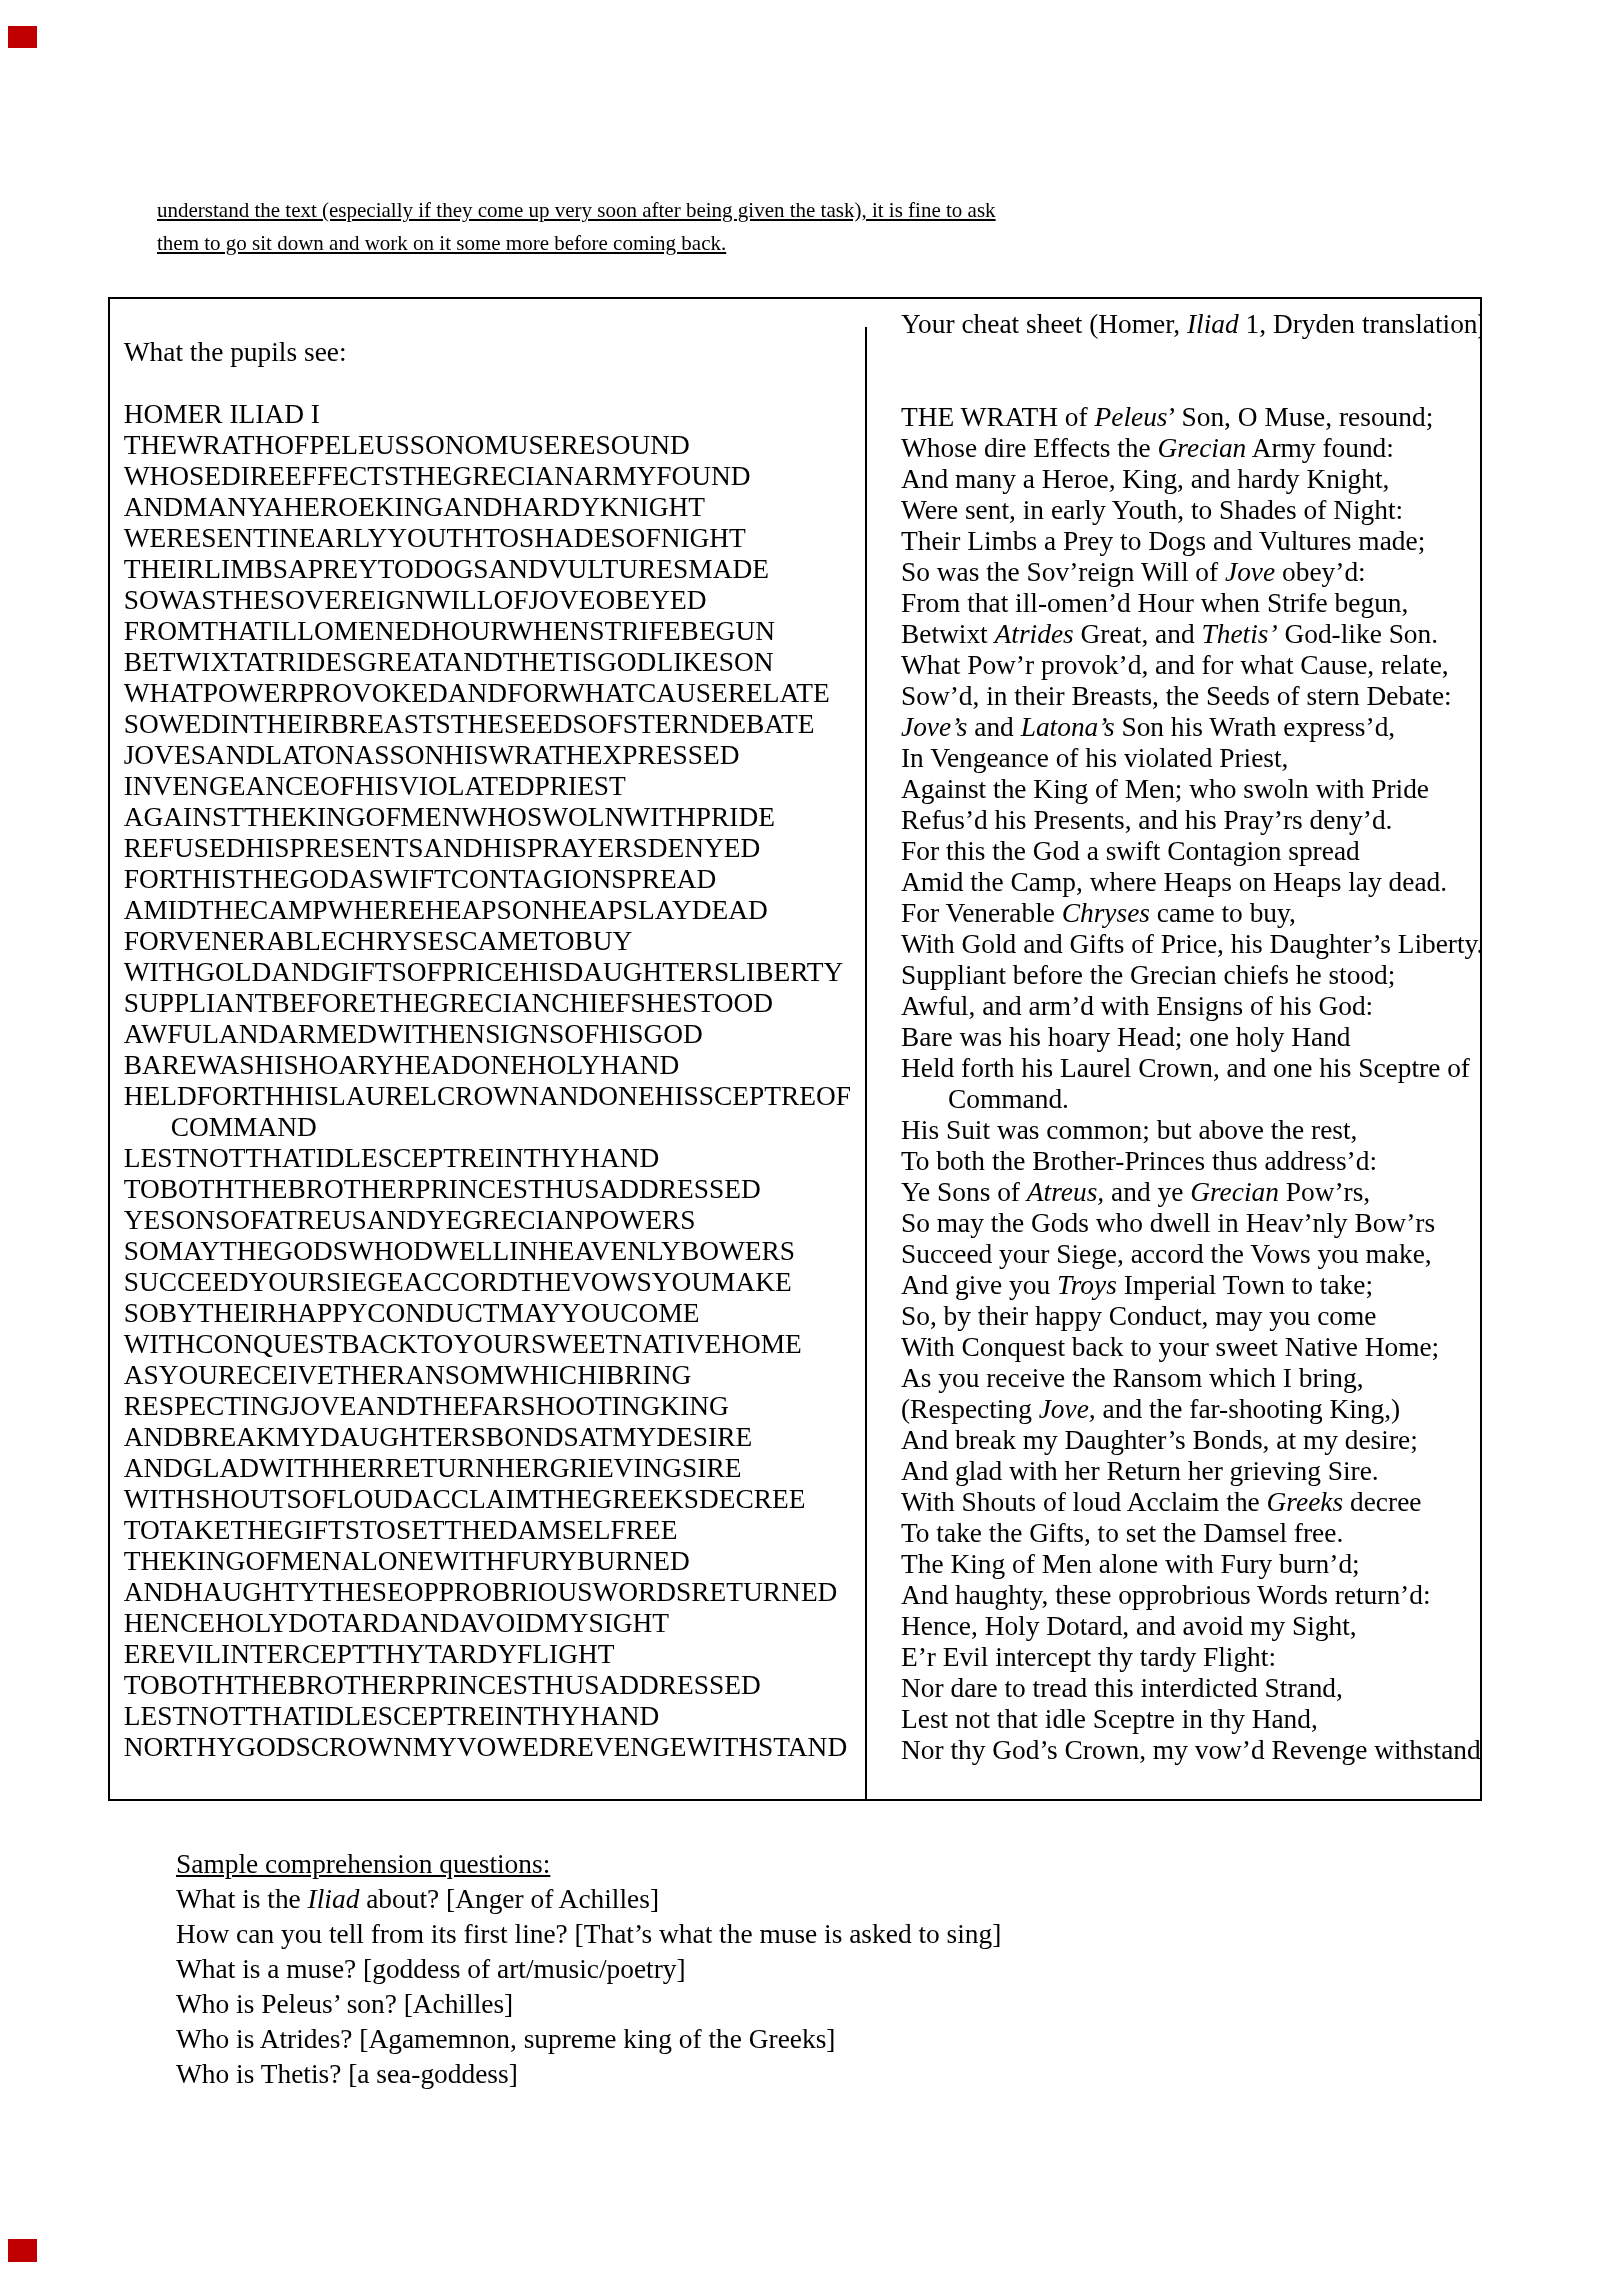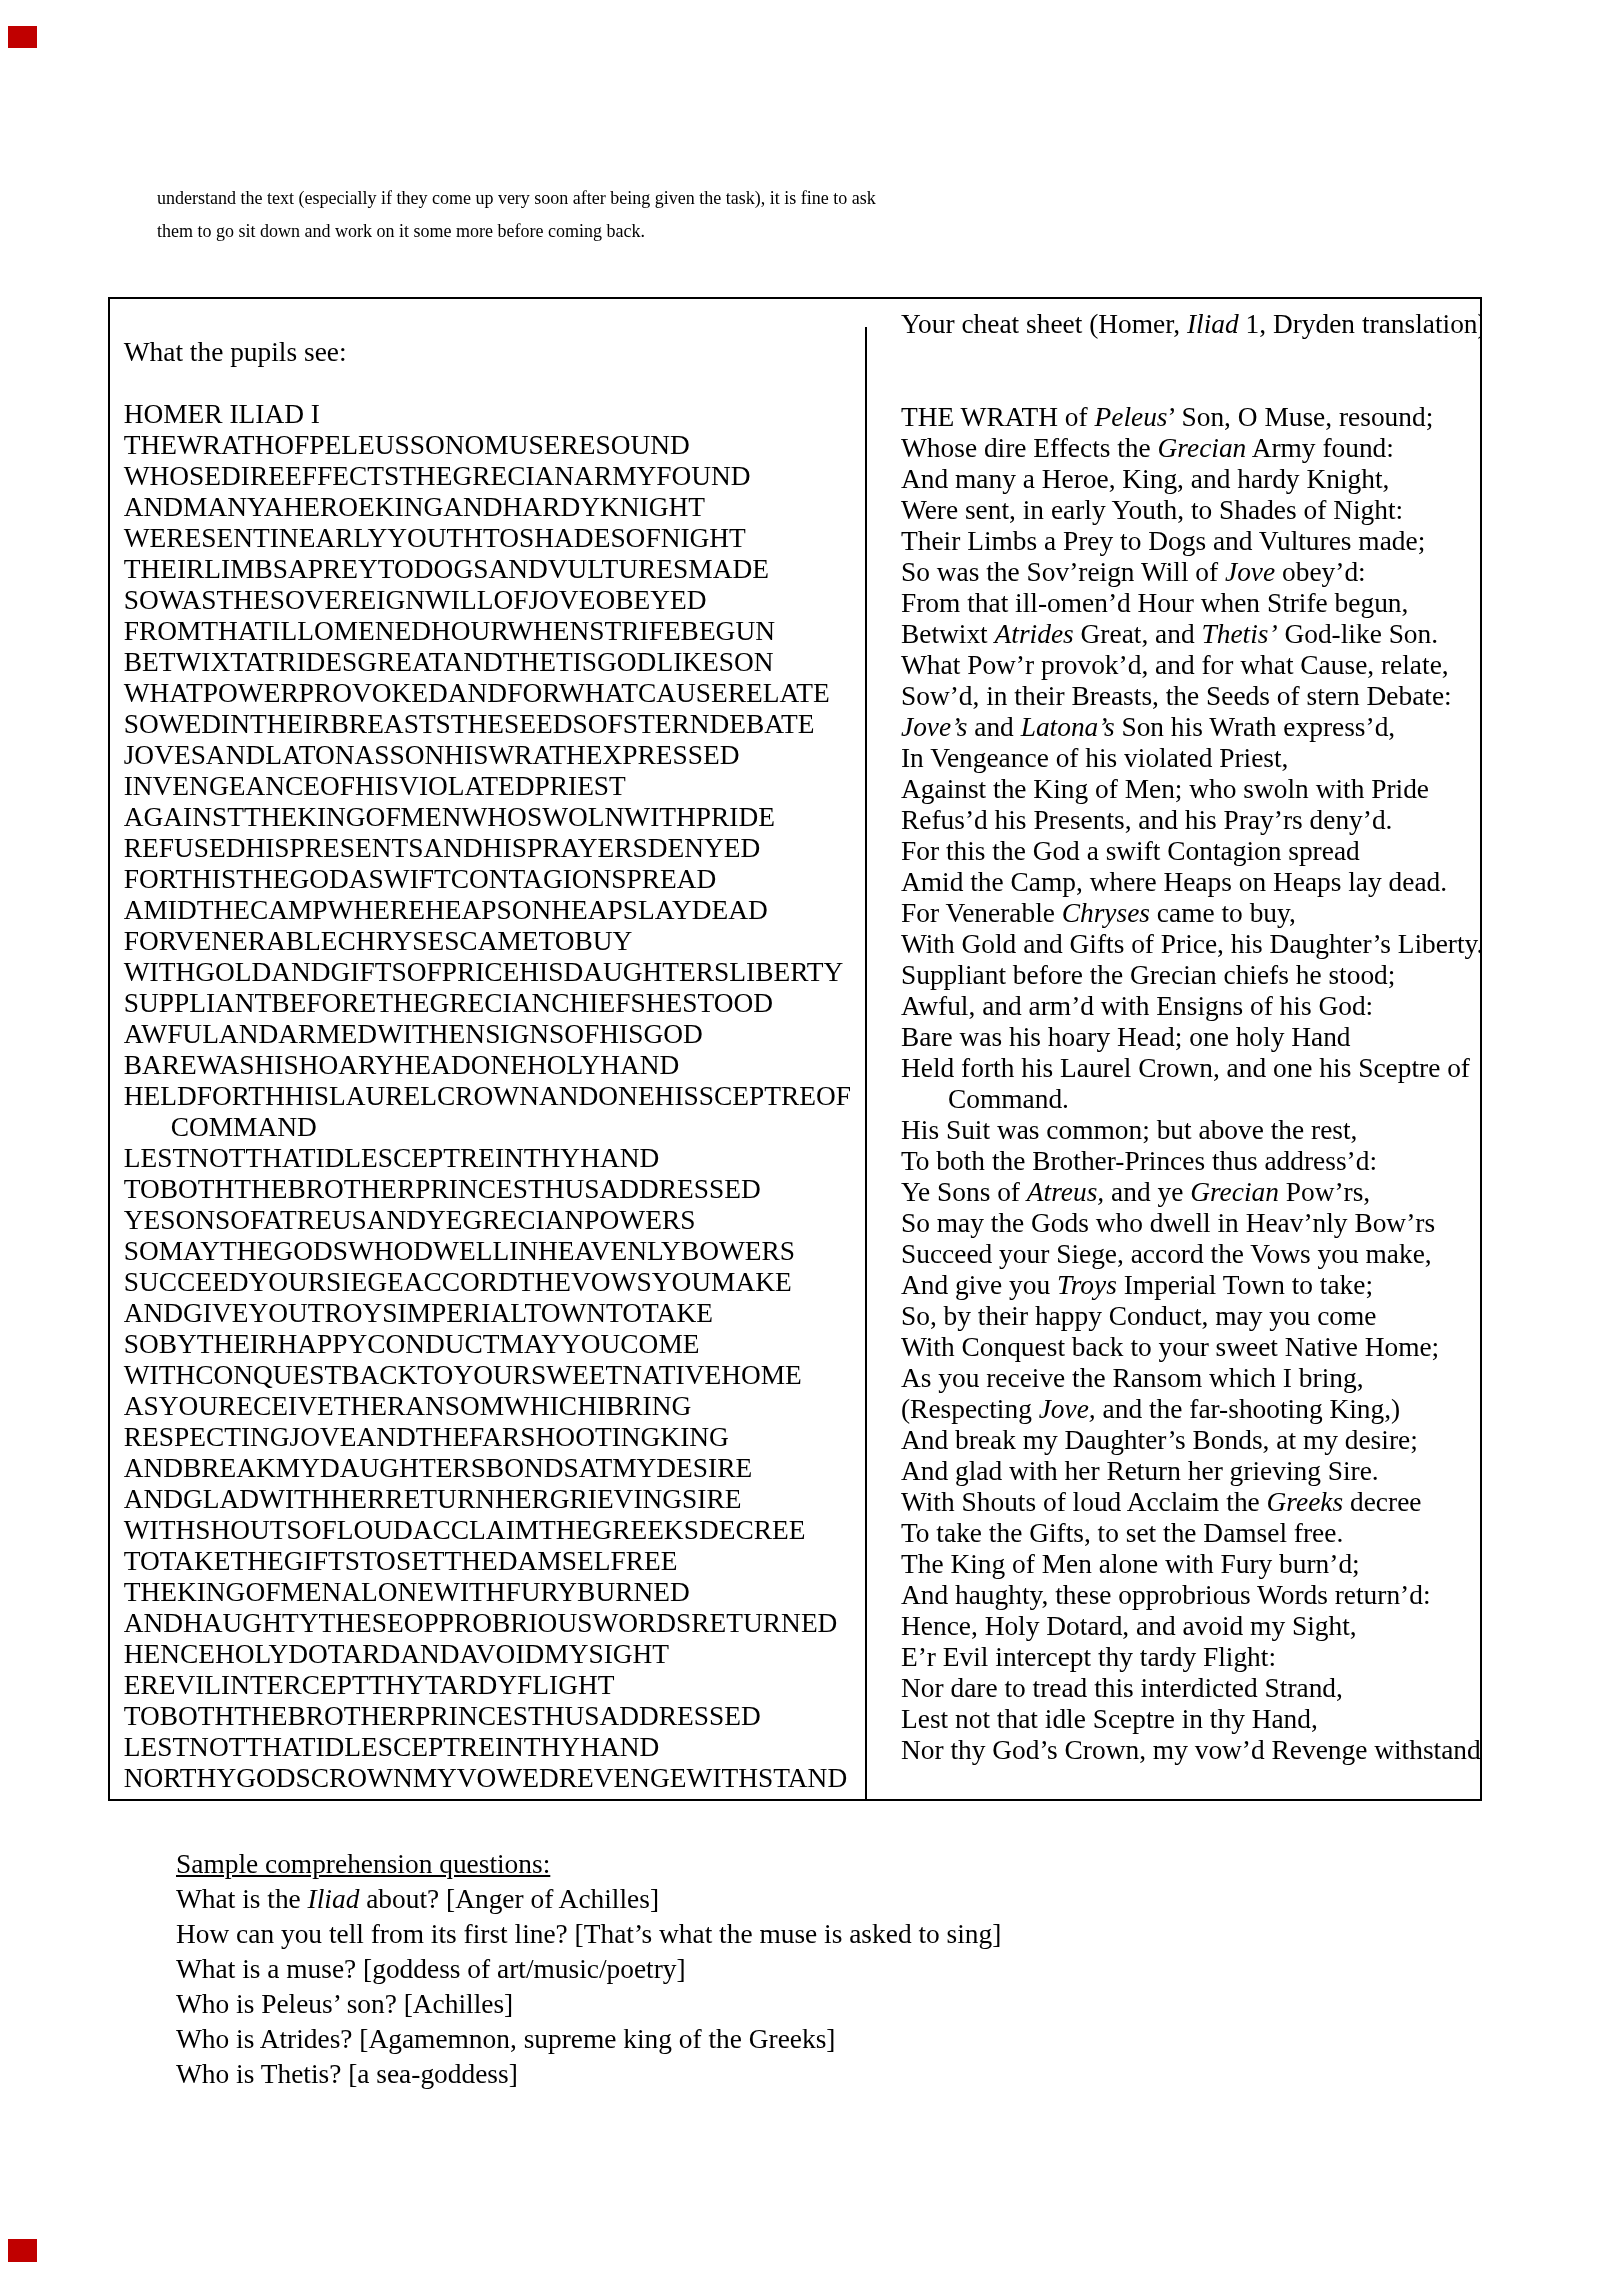--- a/index.html
+++ b/index.html
@@ -6,22 +6,22 @@
   body {
     width:1619px; height:2292px; position:relative;
     background:#ffffff; color:#000;
     font-family:"Liberation Serif", serif;
   }
   .corner-mark { position:absolute; width:29px; height:22.5px; }
   #mark-top { left:7.8px; top:25.5px; }
   #mark-bottom { left:7.8px; top:2239px; }
 
   .intro {
-    position:absolute; left:157px; top:182px;
-    font-size:18px; line-height:33px;
+    position:absolute; left:157px; top:194px;
+    font-size:21px; line-height:33px;text-decoration:underline;
   }
 
   .sheet-table {
     position:absolute; left:108px; top:297px;
     width:1374px; height:1504px;
     border:2px solid #000; box-sizing:border-box;
     display:flex;
   }
   .cell {
     box-sizing:border-box; font-size:27.4px; line-height:31px;
@@ -77,21 +77,20 @@
         <div class="line">SUPPLIANTBEFORETHEGRECIANCHIEFSHESTOOD</div>
         <div class="line">AWFULANDARMEDWITHENSIGNSOFHISGOD</div>
         <div class="line">BAREWASHISHOARYHEADONEHOLYHAND</div>
         <div class="line">HELDFORTHHISLAURELCROWNANDONEHISSCEPTREOF</div>
         <div class="line indent">COMMAND</div>
         <div class="line">LESTNOTTHATIDLESCEPTREINTHYHAND</div>
         <div class="line">TOBOTHTHEBROTHERPRINCESTHUSADDRESSED</div>
         <div class="line">YESONSOFATREUSANDYEGRECIANPOWERS</div>
         <div class="line">SOMAYTHEGODSWHODWELLINHEAVENLYBOWERS</div>
         <div class="line">SUCCEEDYOURSIEGEACCORDTHEVOWSYOUMAKE</div>
-        <div class="line">ANDGIVEYOUTROYSIMPERIALTOWNTOTAKE</div>
         <div class="line">SOBYTHEIRHAPPYCONDUCTMAYYOUCOME</div>
         <div class="line">WITHCONQUESTBACKTOYOURSWEETNATIVEHOME</div>
         <div class="line">ASYOURECEIVETHERANSOMWHICHIBRING</div>
         <div class="line">RESPECTINGJOVEANDTHEFARSHOOTINGKING</div>
         <div class="line">ANDBREAKMYDAUGHTERSBONDSATMYDESIRE</div>
         <div class="line">ANDGLADWITHHERRETURNHERGRIEVINGSIRE</div>
         <div class="line">WITHSHOUTSOFLOUDACCLAIMTHEGREEKSDECREE</div>
         <div class="line">TOTAKETHEGIFTSTOSETTHEDAMSELFREE</div>
         <div class="line">THEKINGOFMENALONEWITHFURYBURNED</div>
         <div class="line">ANDHAUGHTYTHESEOPPROBRIOUSWORDSRETURNED</div>

